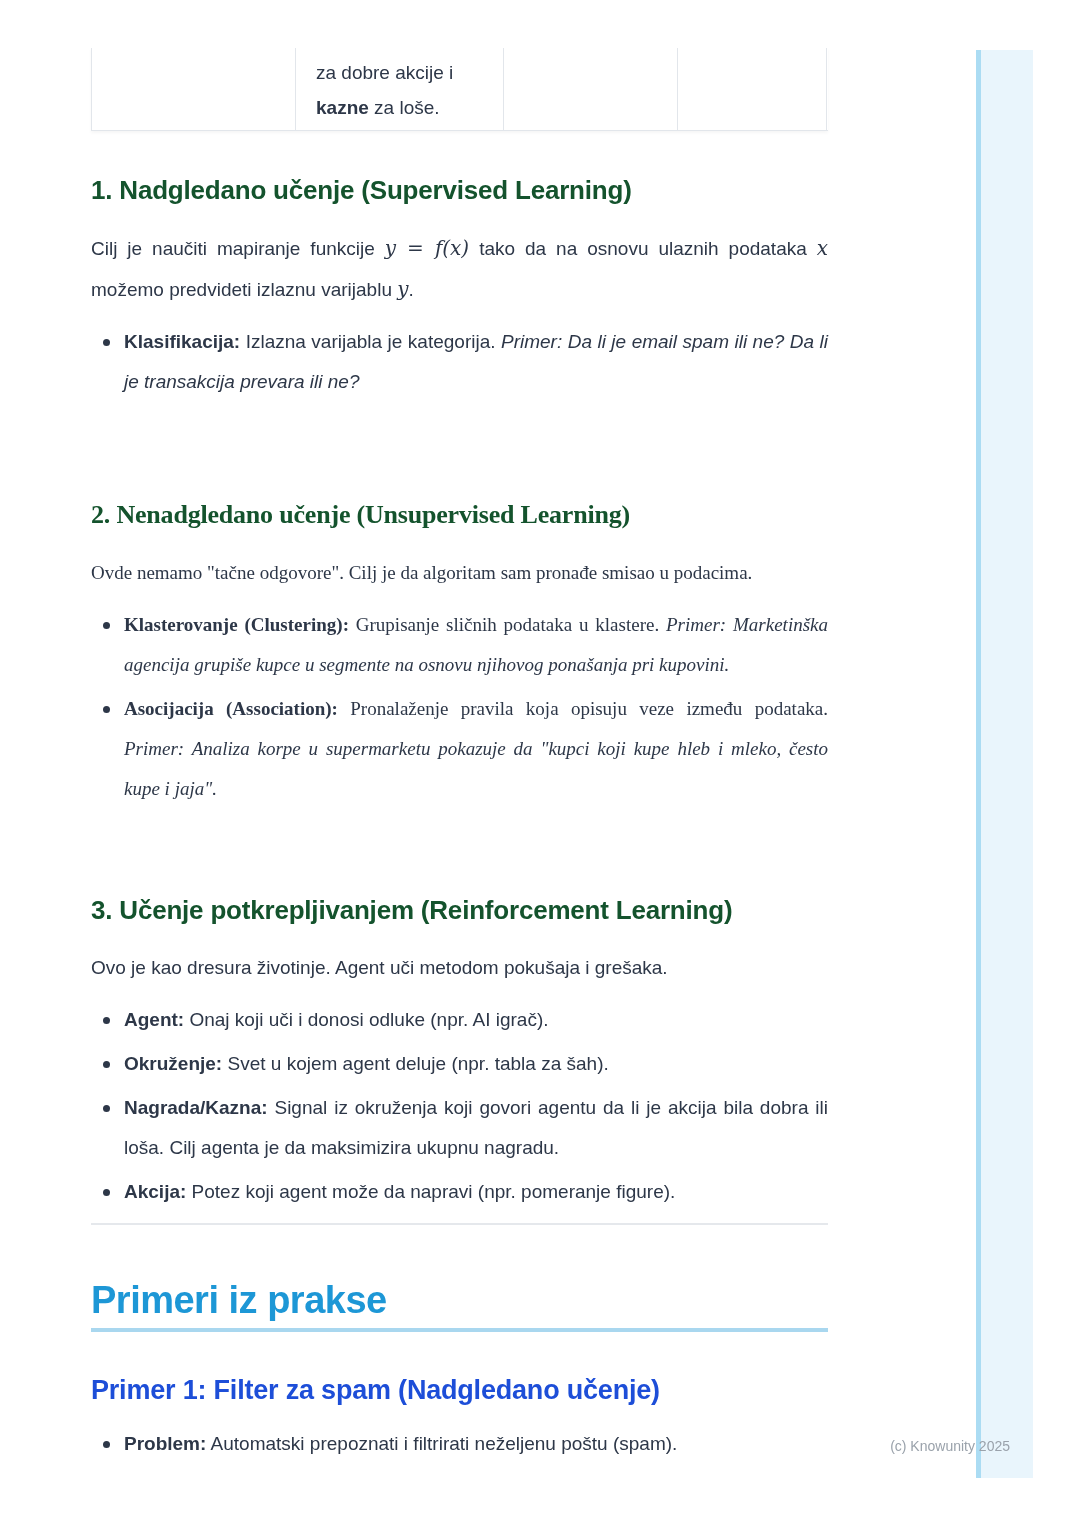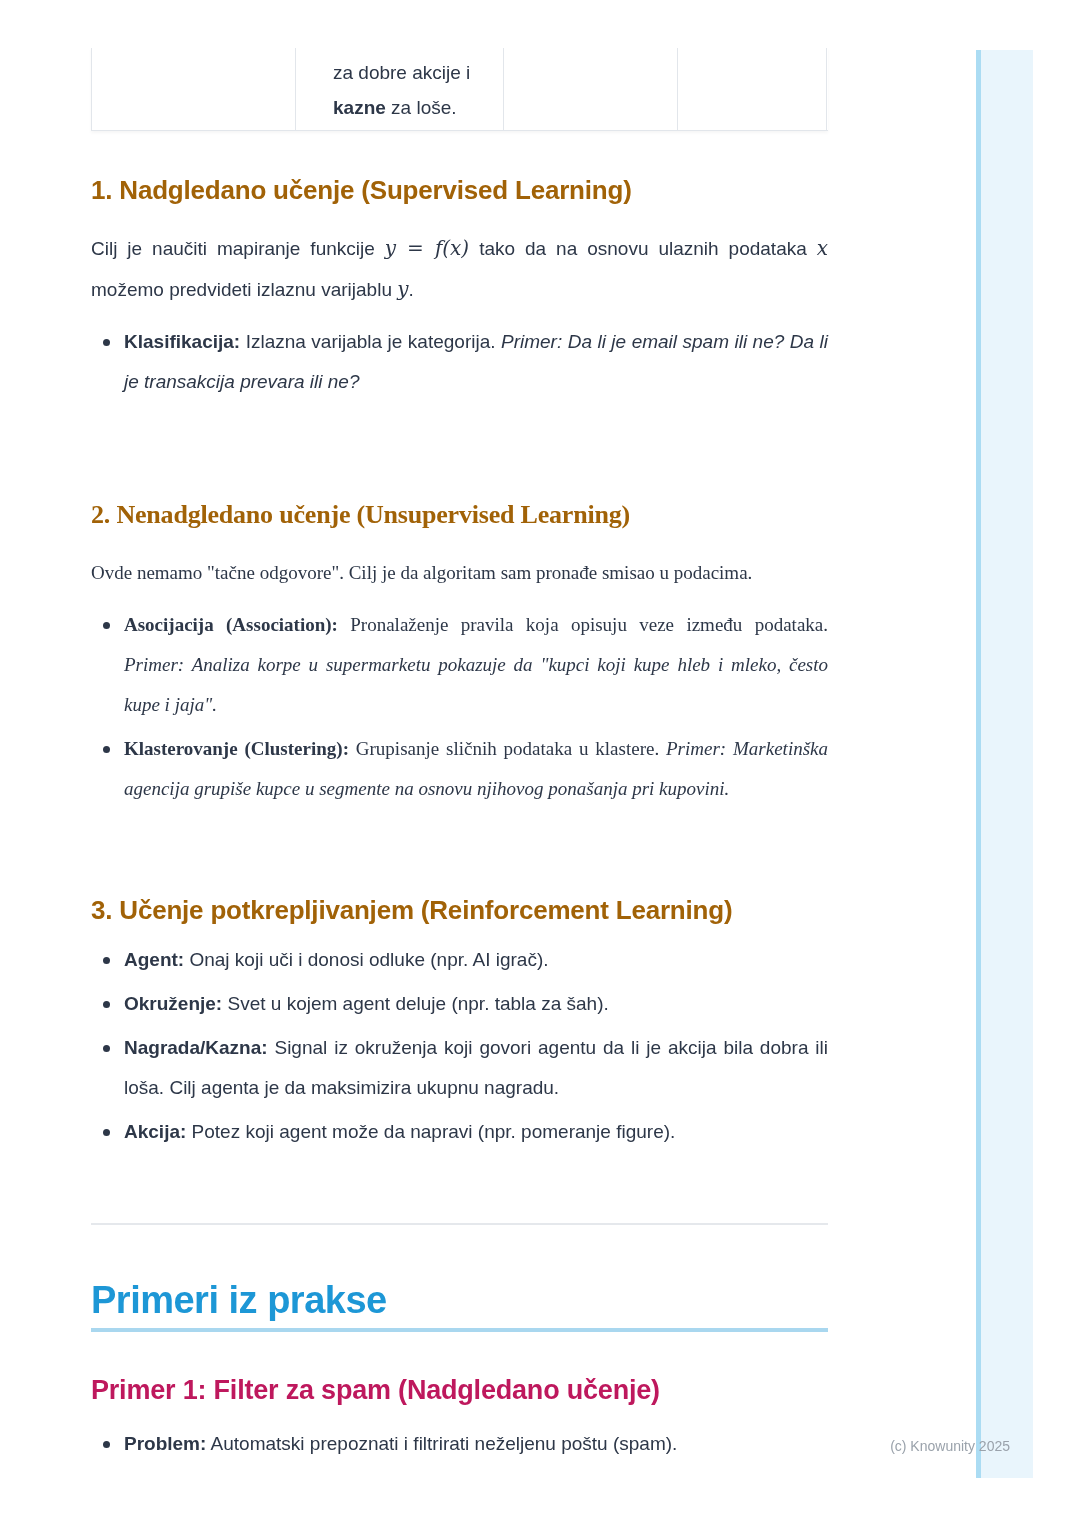--- a/index.html
+++ b/index.html
@@ -31,38 +31,38 @@
     left: 91px;
     top: 48px;
     width: 737px;
     height: 83px;
     display: flex;
     border-bottom: 1px solid #e2e6eb;
     box-shadow: 0 2px 3px rgba(0,0,0,0.04);
   }
   .table-frag .cell { border-left: 1px solid #e2e6eb; height: 100%; }
   .table-frag .cell.c1 { width: 204px; }
-  .table-frag .cell.c2 { width: 208px; padding: 7px 20px 0 37px; }
+  .table-frag .cell.c2 { width: 208px; padding: 7px 20px 0 20px; }
   .table-frag .cell.c3 { width: 174px; }
   .table-frag .cell.c4 { width: 150px; border-right: 1px solid #e2e6eb; }
   .cell-line { font-size: 19px; line-height: 35px; white-space: nowrap; }
   .bold { font-weight: 700; }
 
   
   .sec { position: absolute; left: 91px; width: 737px; }
   #sec1 { top: 172px; }
   #sec2 { top: 497px; font-family: Liberation Serif, serif; }
   #sec3 { top: 892px; }
   #examples { top: 1223px; }
 
   h2.section-heading {
     font-size: 26px;
     line-height: 36px;
     font-weight: 700;
-    color: #a16207;
+    color: #14532d;
     letter-spacing: -0.2px;
   }
   p.intro {
     margin-top: 20px;
     font-size: 19px;
     line-height: 40px;
     text-align: justify;
   }
   ul.bullets { margin-top: 12px; list-style: none; }
   ul.bullets li {
@@ -100,21 +100,21 @@
     font-weight: 700;
     color: #1d97d6;
     letter-spacing: -0.5px;
   }
   .title-rule { margin-top: 4px; height: 4px; background: #a9d7ef; }
   h3.example-heading {
     margin-top: 40px;
     font-size: 27px;
     line-height: 36px;
     font-weight: 700;
-    color: #be185d;
+    color: #1d4ed8;
     letter-spacing: -0.2px;
   }
   #examples ul.bullets { margin-top: 16px; }
 
   .copyright {
     position: absolute;
     top: 1436px;
     right: 70px;
     font-size: 14px;
     line-height: 20px;
@@ -144,27 +144,28 @@
     <p class="intro"><span>Cilj je naučiti mapiranje funkcije </span><span class="math">y = f(x)</span><span> tako da na osnovu ulaznih podataka </span><span class="math">x</span><span> možemo predvideti izlaznu varijablu </span><span class="math">y</span><span>.</span></p>
     <ul class="bullets">
       <li><span class="term">Klasifikacija:</span><span> Izlazna varijabla je kategorija. </span><span class="ex">Primer: Da li je email spam ili ne? Da li je transakcija prevara ili ne?</span></li>
     </ul>
   </section>
 
   <section class="sec" id="sec2">
     <h2 class="section-heading">2. Nenadgledano učenje (Unsupervised Learning)</h2>
     <p class="intro">Ovde nemamo "tačne odgovore". Cilj je da algoritam sam pronađe smisao u podacima.</p>
     <ul class="bullets">
+      <li><span class="term">Klasterovanje (Clustering):</span><span> Grupisanje sličnih podataka u klastere. </span><span class="ex">Primer: Marketinška agencija grupiše kupce u segmente na osnovu njihovog ponašanja pri kupovini.</span></li>
       <li><span class="term">Asocijacija (Association):</span><span> Pronalaženje pravila koja opisuju veze između podataka. </span><span class="ex">Primer: Analiza korpe u supermarketu pokazuje da "kupci koji kupe hleb i mleko, često kupe i jaja".</span></li>
-      <li><span class="term">Klasterovanje (Clustering):</span><span> Grupisanje sličnih podataka u klastere. </span><span class="ex">Primer: Marketinška agencija grupiše kupce u segmente na osnovu njihovog ponašanja pri kupovini.</span></li>
     </ul>
   </section>
 
   <section class="sec" id="sec3">
     <h2 class="section-heading">3. Učenje potkrepljivanjem (Reinforcement Learning)</h2>
+    <p class="intro">Ovo je kao dresura životinje. Agent uči metodom pokušaja i grešaka.</p>
     <ul class="bullets">
       <li><span class="term">Agent:</span><span> Onaj koji uči i donosi odluke (npr. AI igrač).</span></li>
       <li><span class="term">Okruženje:</span><span> Svet u kojem agent deluje (npr. tabla za šah).</span></li>
       <li><span class="term">Nagrada/Kazna:</span><span> Signal iz okruženja koji govori agentu da li je akcija bila dobra ili loša. Cilj agenta je da maksimizira ukupnu nagradu.</span></li>
       <li><span class="term">Akcija:</span><span> Potez koji agent može da napravi (npr. pomeranje figure).</span></li>
     </ul>
   </section>
 
   <section class="sec" id="examples">
     <div class="divider"></div>

